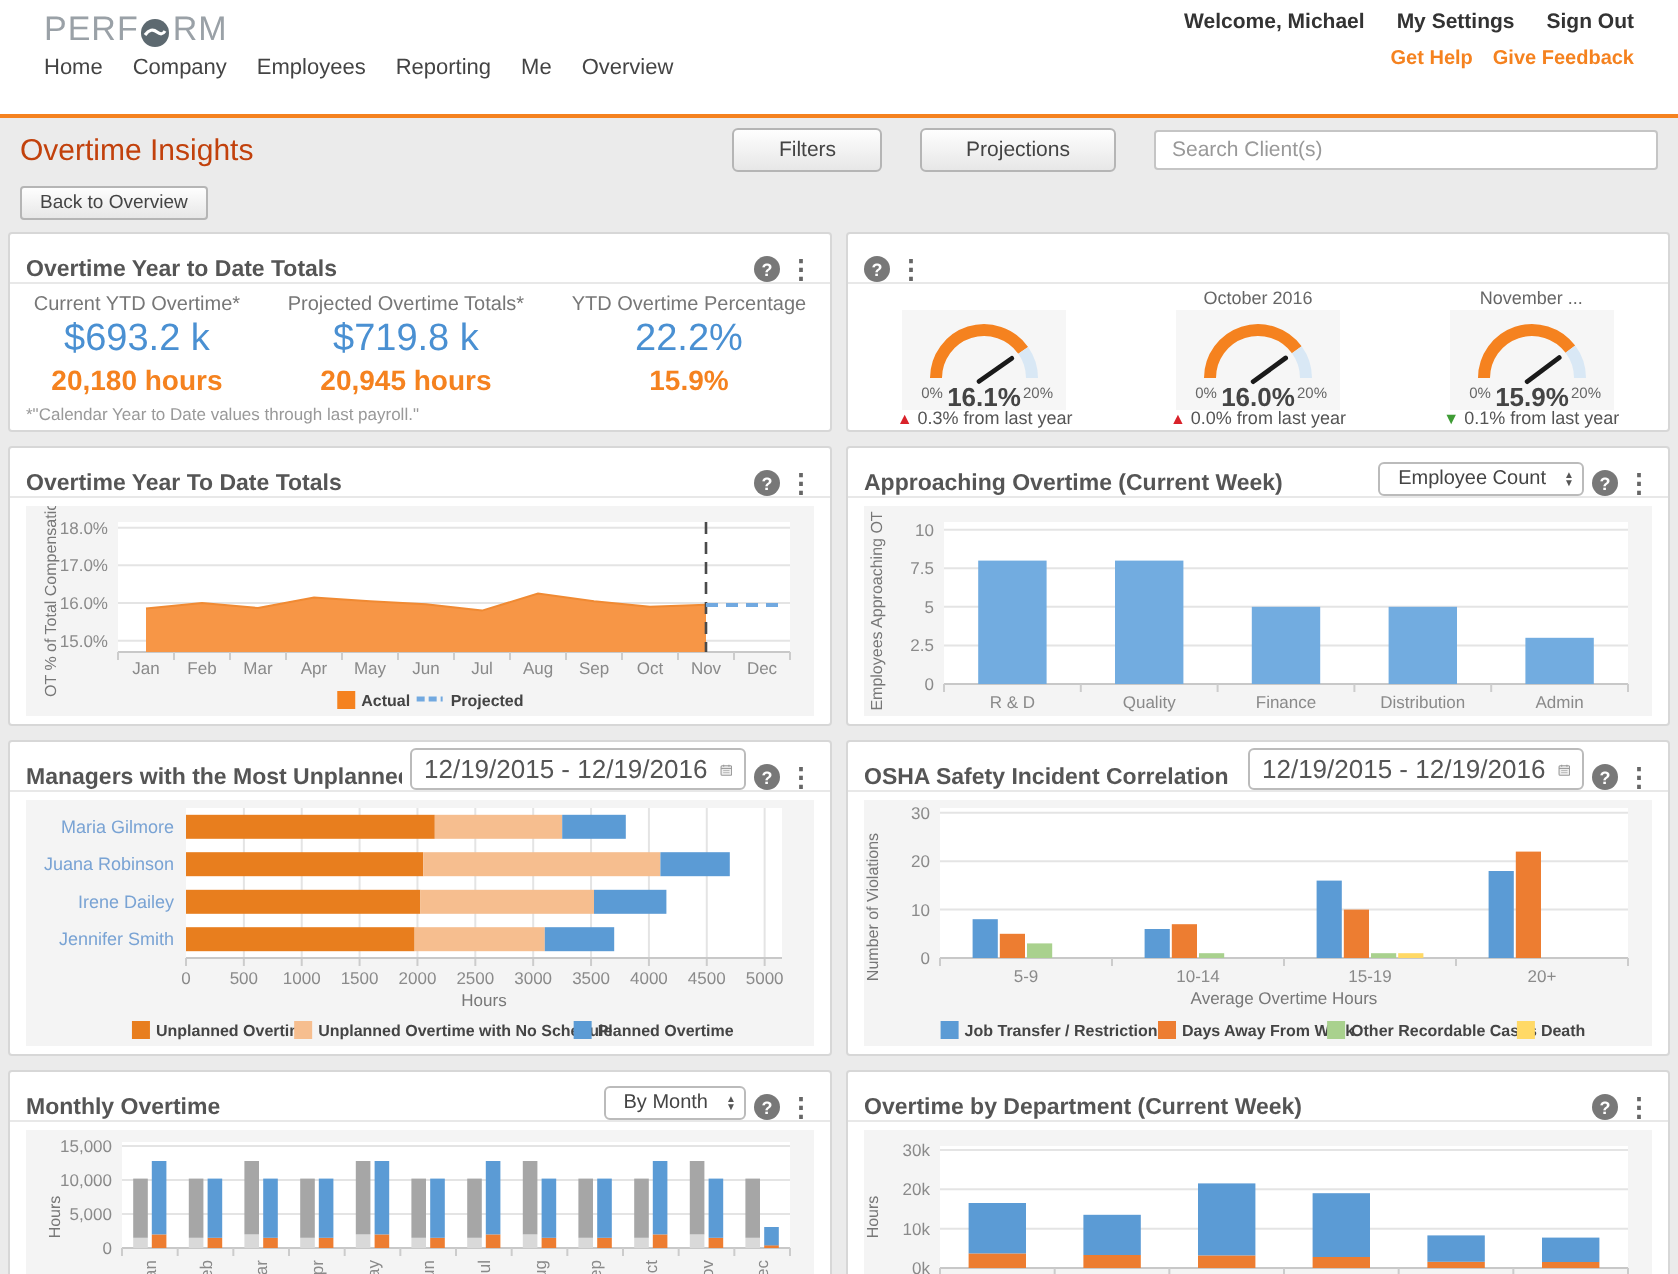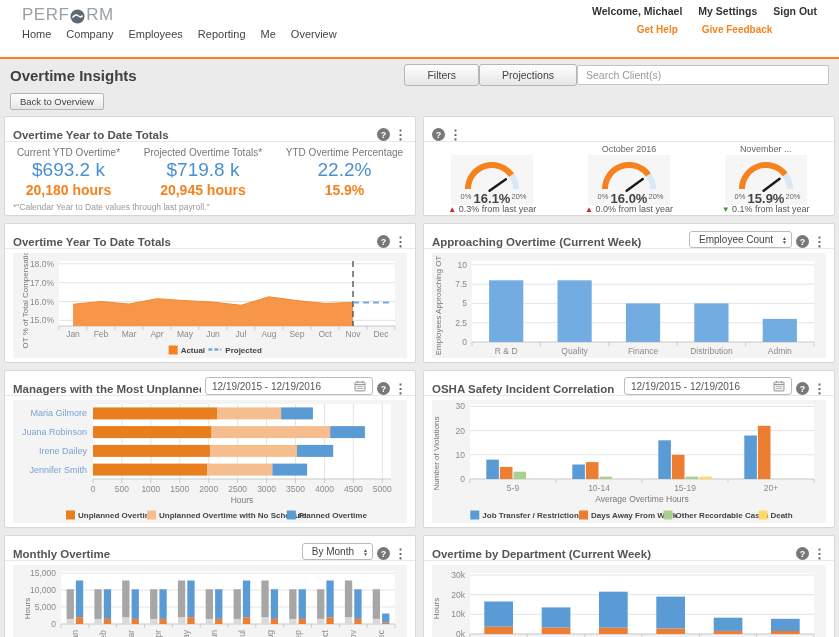--- a/index.html
+++ b/index.html
@@ -18,48 +18,48 @@
     padding:5px 22px 12px 22px;
     display:flex; justify-content:space-between;
   }
   .logo { font-size:17px; color:#9aa1a7; letter-spacing:.5px; display:flex; align-items:center; font-weight:500; }
   .logo svg { margin:0 1px; position:relative; top:1px; }
   nav { display:flex; gap:15px; margin-top:3px; padding-bottom:5px; }
   nav a { font-size:11px; color:#444; }
   .hdr-right { text-align:right; }
   .user-row { display:flex; gap:16px; justify-content:flex-end; }
   .user-row span, .user-row a { font-size:10.5px; color:#333; font-weight:bold; }
-  .help-row { display:flex; gap:24px; justify-content:center; margin-top:7px; }
+  .help-row { display:flex; gap:10px; justify-content:flex-end; margin-top:7px; }
   .help-row a { color:#F5821F; font-size:10px; font-weight:bold; }
 
   
   .toolbar { display:flex; justify-content:space-between; align-items:center; padding:5px 10px 0 10px; }
-  h1 { font-size:15px; color:#404040; margin:0; font-weight:bold; }
-  .toolbar-right { display:flex; gap:0; align-items:center; }
+  h1 { font-size:15px; color:#c2410c; margin:0; font-weight:normal; }
+  .toolbar-right { display:flex; gap:19px; align-items:center; }
   .btn {
     background:linear-gradient(#fefefe,#e7e7e7);
     border:1px solid #b5b5b5; border-radius:3px;
     font-size:10.5px; color:#444; padding:4px 22px; cursor:pointer;
     font-family:"Liberation Sans", sans-serif;
   }
   .search { width:252px; height:20px; border:1px solid #c5c5c5; border-radius:2px; font-size:10.5px; padding:1px 8px; color:#333; font-family:"Liberation Sans", sans-serif; }
   .search::placeholder { color:#999; }
   .backrow { padding:5px 10px 0 10px; }
   .btn-sm { padding:2px 9px; font-size:9.5px; border-radius:2px; }
 
   
   .grid { display:grid; grid-template-columns:1fr 1fr; grid-template-rows:100px 140px 158px 138px; gap:7px; margin:6px 4px 0 4px; }
   .panel { background:#fff; border:1px solid #d7d7d7; border-radius:2px; display:flex; flex-direction:column; overflow:hidden; }
   .panel-hd { height:25px; min-height:25px; border-bottom:1px solid #e8e8e8; display:flex; align-items:flex-end; padding:0 8px; gap:4px; }
   .panel-hd h2 { font-size:11.5px; color:#555; margin:0; flex:1; font-weight:bold; white-space:nowrap; overflow:hidden; }
   .help { width:13px; height:13px; min-width:13px; border-radius:50%; background:#787878; color:#fff; font-size:9px; font-weight:bold; display:flex; align-items:center; justify-content:center; cursor:pointer; }
   .kebab { color:#666; font-size:13px; font-weight:bold; line-height:1; cursor:pointer; }
   .select { position:relative; border:1px solid #bbb; border-radius:3px; background:#fff; font-size:10px; color:#444; padding:2px 18px 2px 9px; display:flex; align-items:center; cursor:pointer; white-space:nowrap; }
   .select .arrows { position:absolute; right:4px; top:50%; transform:translateY(-50%); display:flex; flex-direction:column; font-size:5px; color:#555; line-height:4px; }
-  .daterange { border:1px solid #bbb; border-radius:3px; background:#fff; font-size:10px; color:#555; padding:2px 6px; display:flex; align-items:center; gap:6px; width:168px; justify-content:space-between; cursor:pointer; white-space:nowrap; }
+  .daterange { border:1px solid #bbb; border-radius:3px; background:#fff; font-size:13px; color:#555; padding:2px 6px; display:flex; align-items:center; gap:6px; width:168px; justify-content:space-between; cursor:pointer; white-space:nowrap; }
 
   .panel-bd { flex:1; position:relative; }
 
   
   .kpis { display:flex; justify-content:space-around; padding-top:5px; }
   .kpi { text-align:center; }
   .kpi-label { font-size:10px; color:#777; }
   .kpi-primary { font-size:19px; color:#4A90D2; margin-top:1px; }
   .kpi-secondary { font-size:14px; color:#F5821F; font-weight:bold; margin-top:1px; }
   .footnote { position:absolute; left:8px; bottom:3px; font-size:8.5px; color:#999; }

